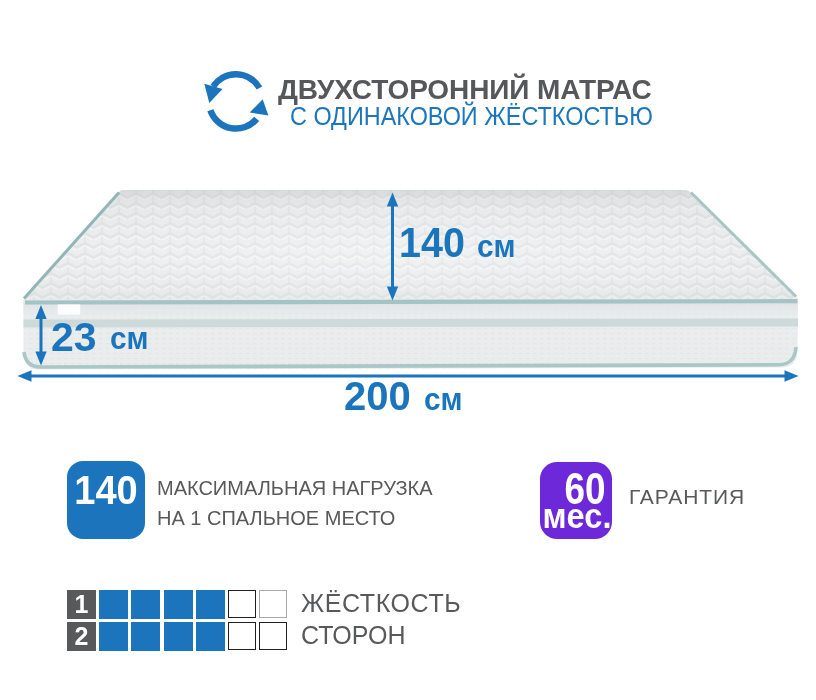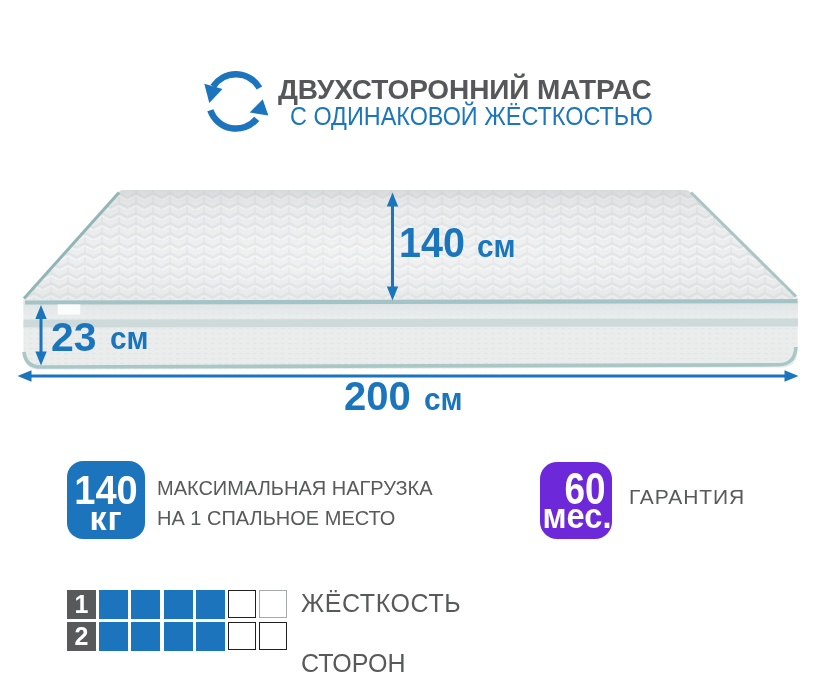--- a/index.html
+++ b/index.html
@@ -96,21 +96,20 @@
     <polygon points="17.5,376 31.5,370.3 31.5,381.7" stroke="none"></polygon>
     <polygon points="798.5,376 784.5,370.3 784.5,381.7" stroke="none"></polygon>
   </g>
 
   <text x="344" y="410" font-family="Liberation Sans, sans-serif" font-weight="bold" font-size="40" fill="#1b75bc">200</text>
   <text x="424" y="410" font-family="Liberation Sans, sans-serif" font-weight="bold" font-size="32" fill="#1b75bc" transform="translate(424,0) scale(0.93,1) translate(-424,0)">см</text>
 </svg>
 
 <div class="abs" style="left:67px;top:461px;width:78px;height:78px;background:#1c75bc;border-radius:16px;color:#fff;text-align:center;">
   <div style="position:absolute;left:0;width:100%;top:10.5px;font-size:40px;line-height:36px;font-weight:bold;transform:scaleX(0.95);">140</div>
-  <div style="position:absolute;left:0;width:100%;top:42px;font-size:34px;line-height:30px;font-weight:bold;letter-spacing:1px;">кг</div>
 </div>
 
 <div class="abs" style="left:157px;top:474px;font-size:20px;color:#58595b;line-height:29.5px;white-space:nowrap;">МАКСИМАЛЬНАЯ НАГРУЗКА<br>НА 1 СПАЛЬНОЕ МЕСТО</div>
 
 <div class="abs" style="left:540px;top:462px;width:72px;height:77px;background:#6d28d9;border-radius:17px;color:#fff;text-align:right;">
   <div style="position:absolute;left:0;width:100%;top:6px;font-size:45px;line-height:41px;font-weight:bold;transform:scaleX(0.82);">60</div>
   <div style="position:absolute;left:0;width:100%;top:38px;font-size:35px;line-height:32px;font-weight:bold;transform:scaleX(0.93);">мес.</div>
 </div>
 
 <div class="abs" style="left:629px;top:484px;font-size:21px;line-height:25px;letter-spacing:0.9px;color:#58595b;white-space:nowrap;">ГАРАНТИЯ</div>
@@ -130,13 +129,13 @@
 <div class="abs" style="left:67px;top:622px;display:flex;gap:3.2px;">
   <div style="width:29px;height:29px;background:#58595b;color:#fff;font-size:25px;font-weight:bold;text-align:center;line-height:29px;">2</div>
   <div style="width:29px;height:29px;background:#1c75bc;"></div>
   <div style="width:29px;height:29px;background:#1c75bc;"></div>
   <div style="width:29px;height:29px;background:#1c75bc;"></div>
   <div style="width:29px;height:29px;background:#1c75bc;"></div>
   <div style="width:26px;height:26px;background:#fff;border:1.5px solid #231f20;"></div>
   <div style="width:26px;height:26px;background:#fff;border:1.5px solid #231f20;"></div>
 </div>
 
-<div class="abs" style="left:301px;top:621px;font-size:25px;line-height:29px;color:#58595b;white-space:nowrap;margin-top:28px;">СТОРОН</div>
+<div class="abs" style="left:301px;top:621px;font-size:25px;line-height:29px;color:#58595b;white-space:nowrap;">СТОРОН</div>
 
 </body></html>

